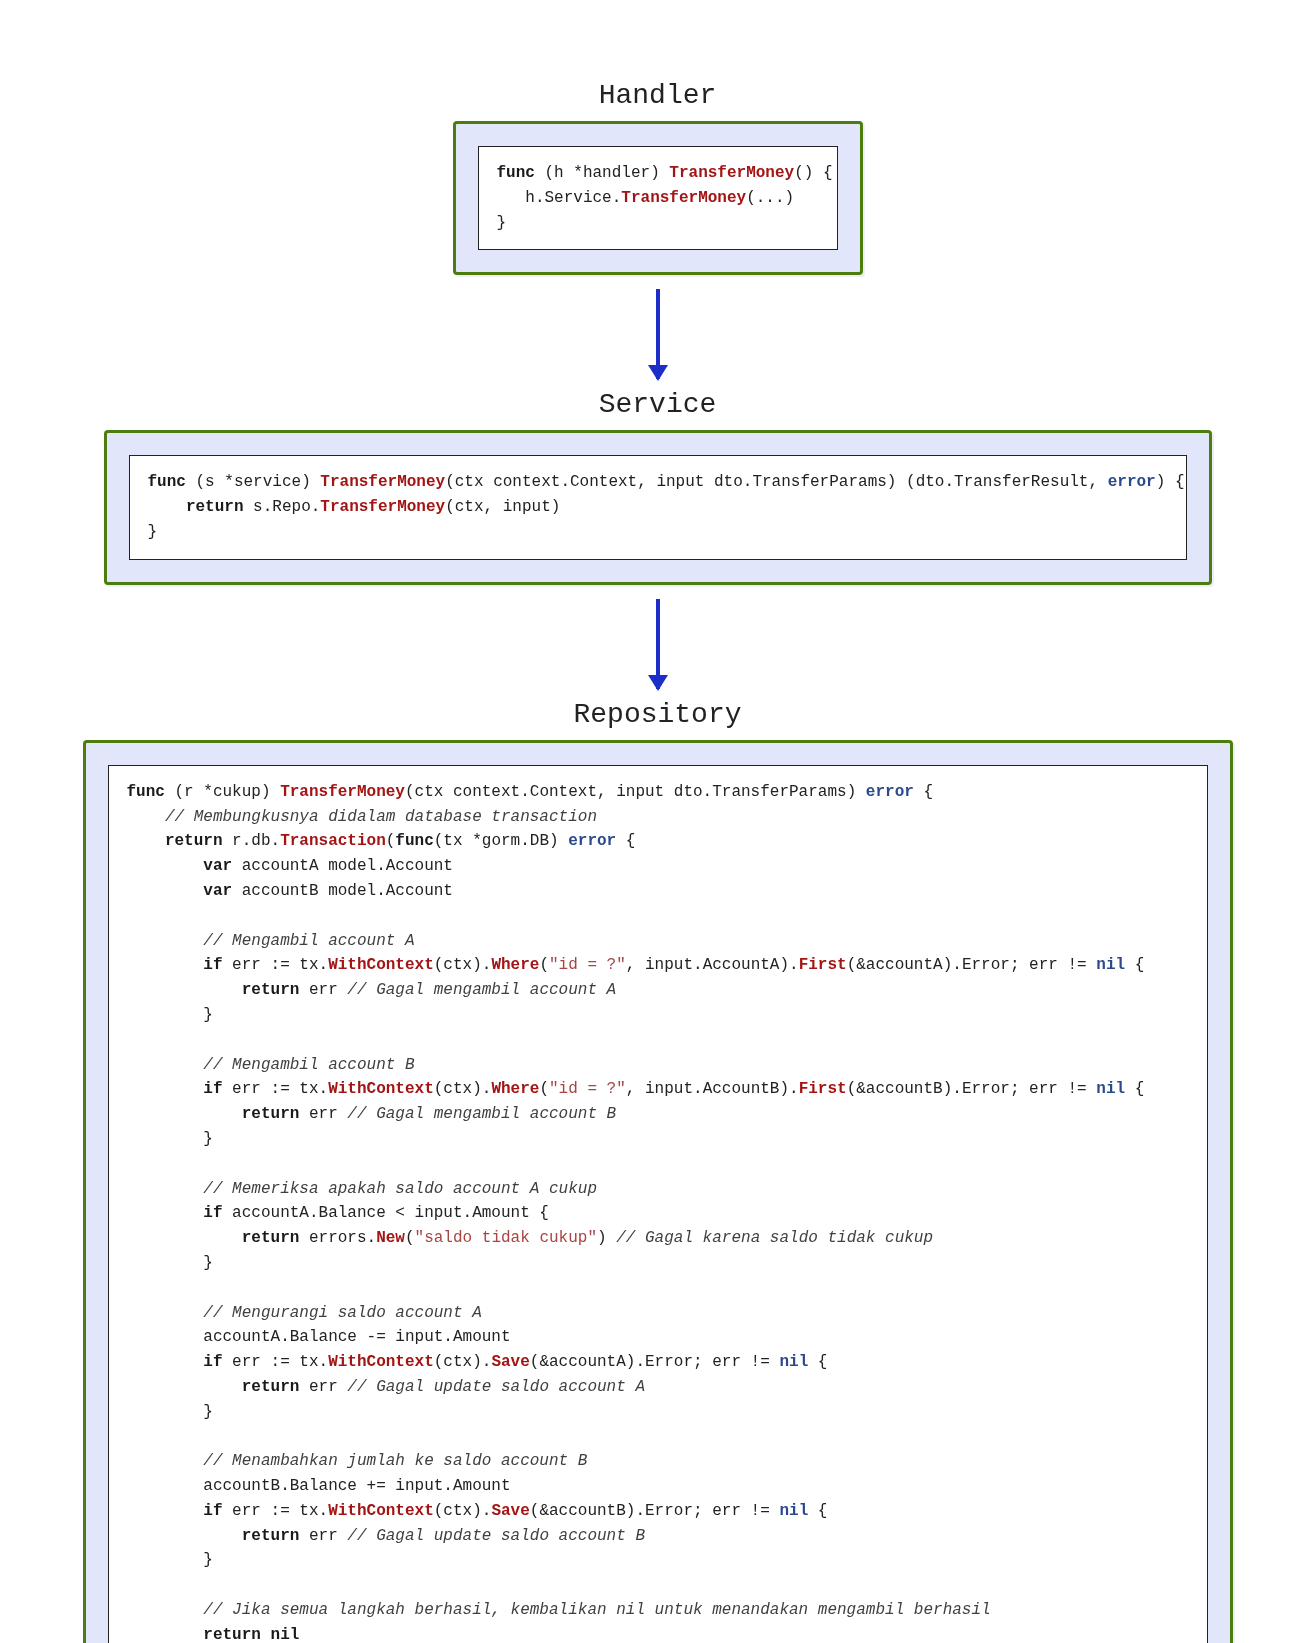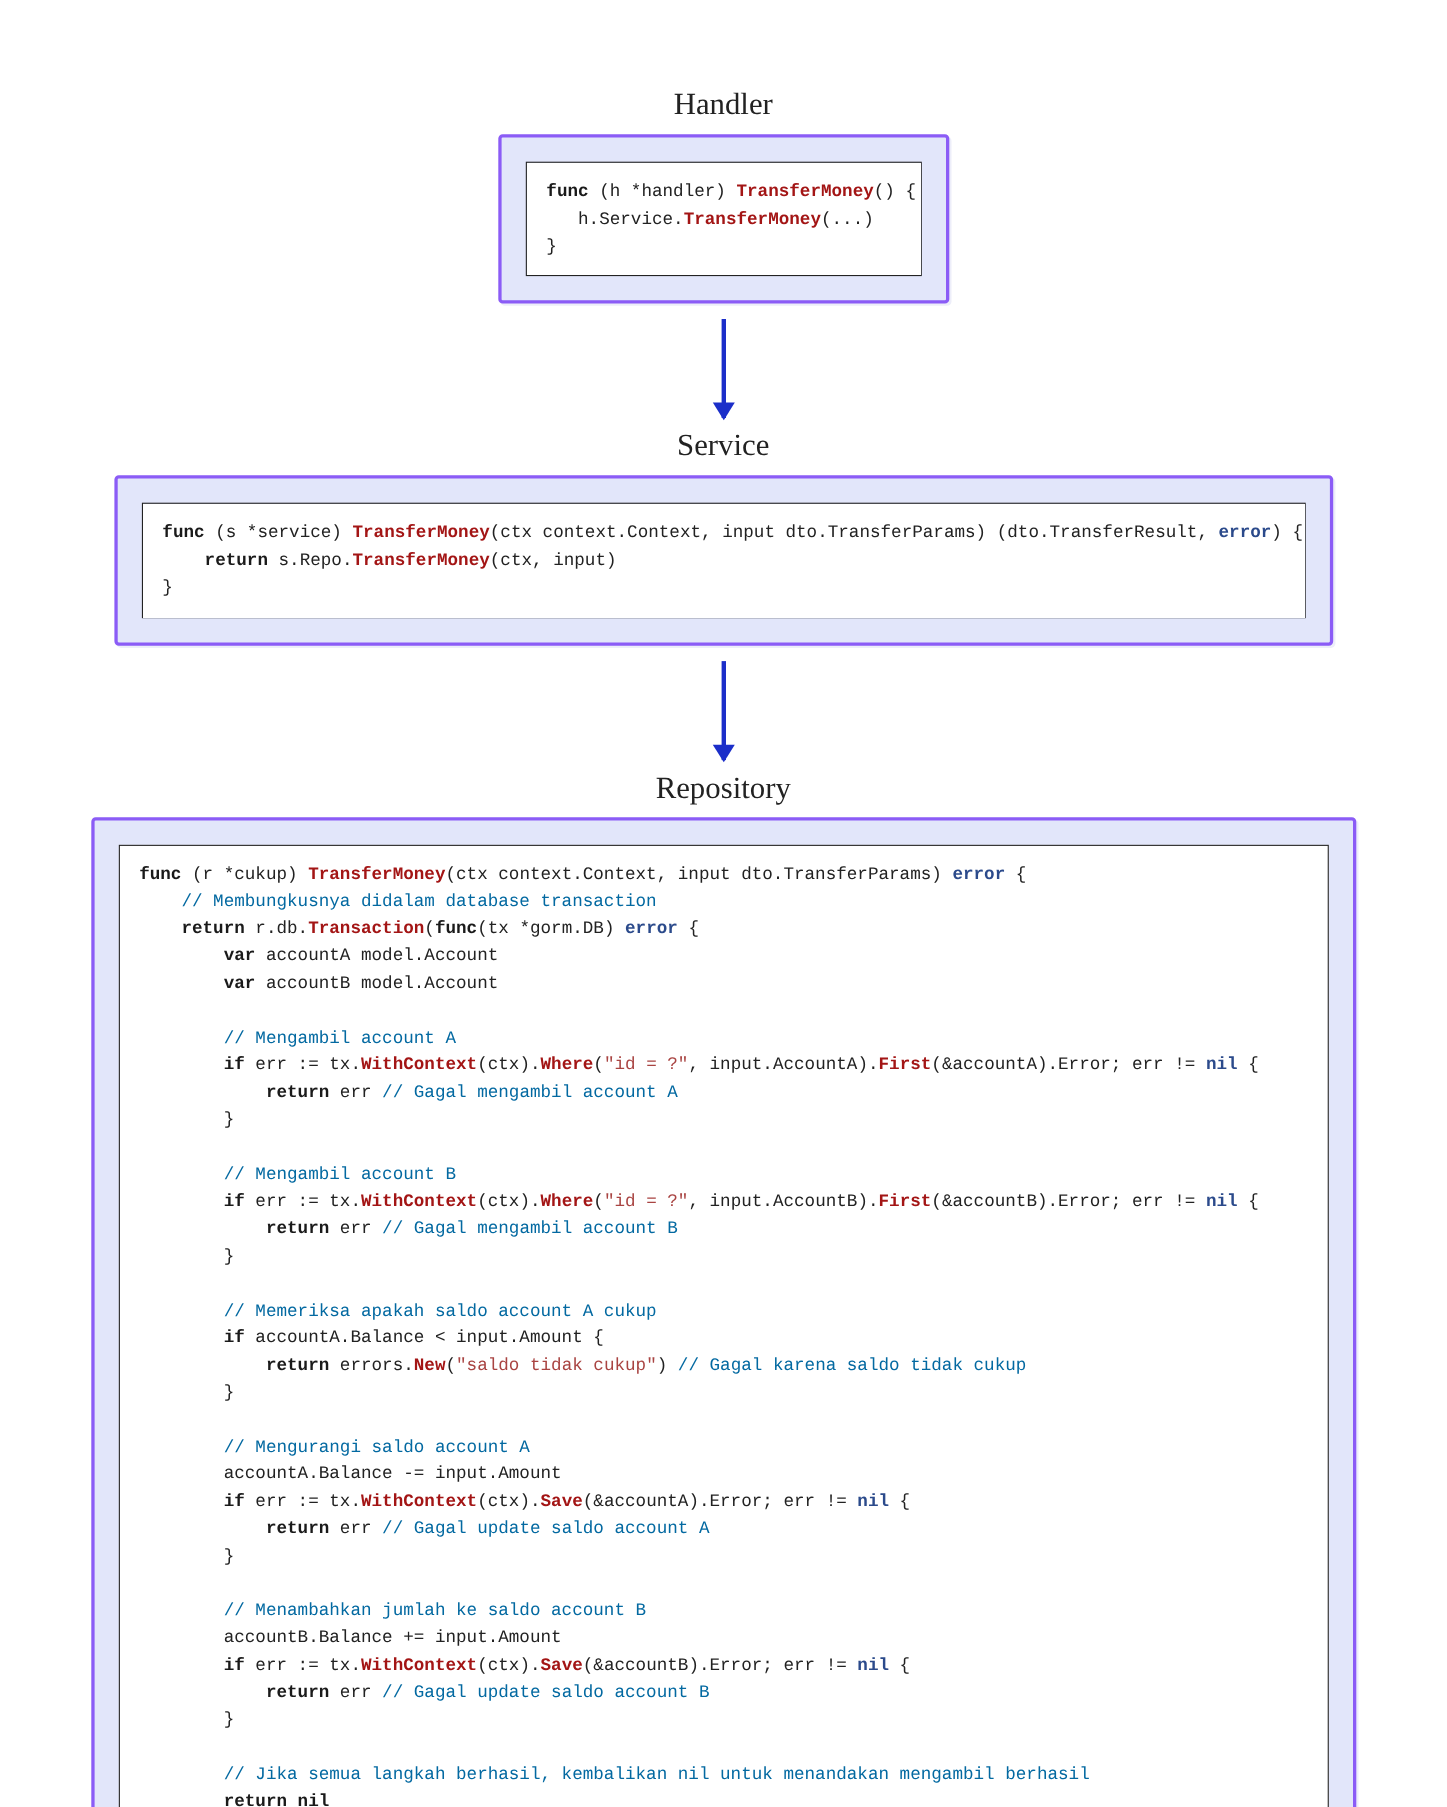--- a/index.html
+++ b/index.html
@@ -3,29 +3,29 @@
 <meta charset="utf-8">
 <style>
   * { box-sizing: border-box; margin: 0; padding: 0; }
   body {
     background: #ffffff;
     font-family: 'Courier New', Courier, monospace;
     width: 1315px;
     padding: 80px 60px;
   }
   .label {
-    font-family: Liberation Serif, serif;
+    font-family: Liberation Mono, monospace;
     font-size: 28px;
     color: #222;
     text-align: center;
     margin-bottom: 10px;
   }
   .outer-box {
     background: #e2e6fa;
-    border: 3px solid #8b5cf6;
+    border: 3px solid #4d7c0f;
     border-radius: 4px;
     padding: 22px;
     position: relative;
     box-shadow: 2px 2px 0 rgba(30,40,180,.08);
   }
   .inner-box {
     background: #ffffff;
     border: 1.5px solid #222;
     padding: 14px 18px;
     font-size: 16px;
@@ -55,21 +55,21 @@
     bottom: -2px;
     transform: translateX(-50%);
     width: 0; height: 0;
     border-left: 10px solid transparent;
     border-right: 10px solid transparent;
     border-top: 16px solid #1b2ec9;
   }
   .k  { font-weight: bold; color: #1a1a1a; } 
   .fn { font-weight: bold; color: #a31515; } 
   .ty { font-weight: bold; color: #2b4a8b; } 
-  .cm { color: #0369a1; } 
+  .cm { color: #404040; font-style: italic; } 
   .st { color: #a94442; } 
 </style>
 </head>
 <body>
 
 <div class="label">Handler</div>
 <div class="outer-box handler-outer">
   <div class="inner-box"><span class="k">func</span><span> (h *handler) </span><span class="fn">TransferMoney</span><span>() {</span>
 <span>   h.Service.</span><span class="fn">TransferMoney</span><span>(...)</span>
 <span>}</span></div>

